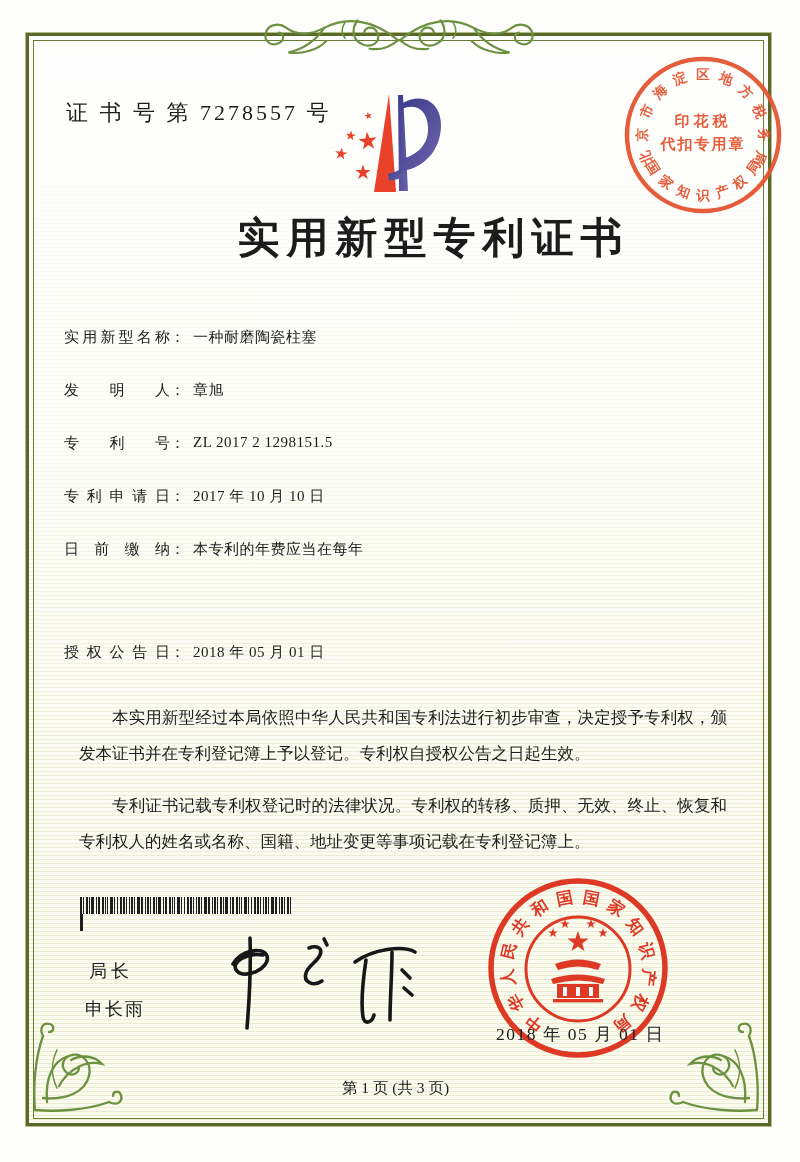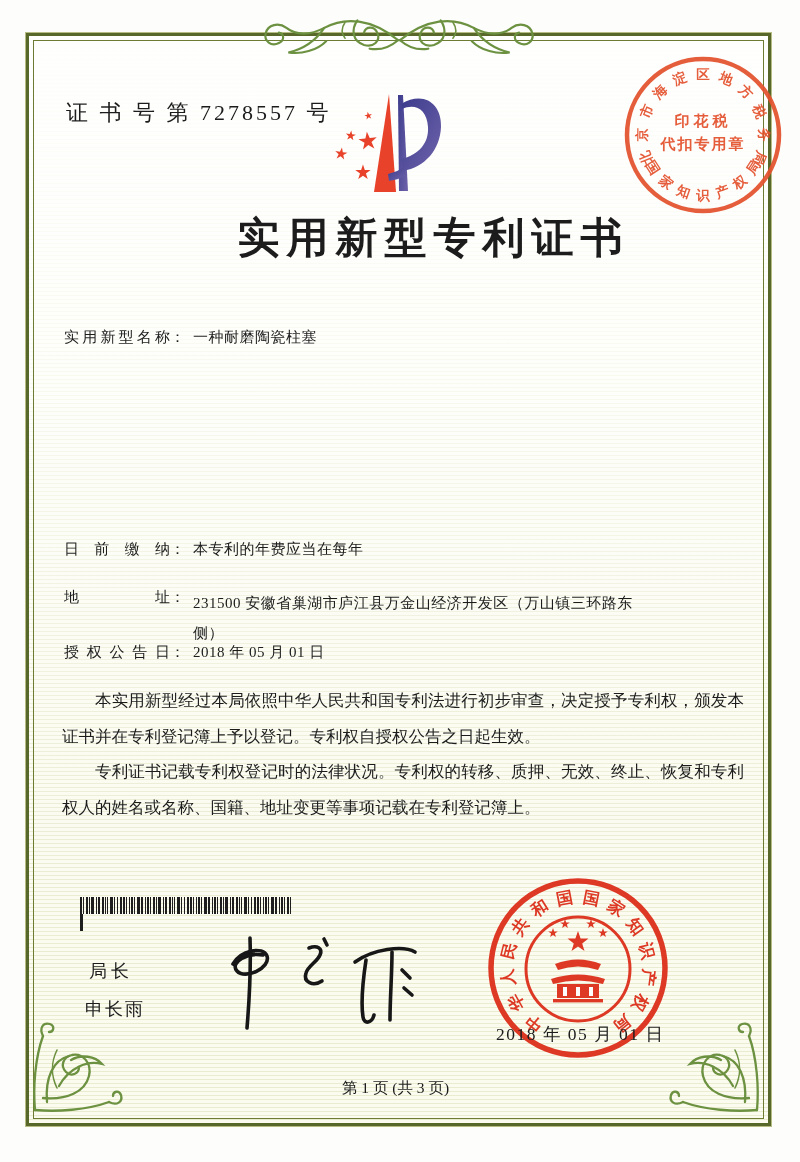--- a/index.html
+++ b/index.html
@@ -29,21 +29,21 @@
   .row{position:absolute;left:64px;font-size:15px;white-space:nowrap;font-family:Liberation Serif, serif;}
   .flabel{display:inline-block;width:106px;text-align:justify;text-align-last:justify;vertical-align:top;}
   .colon{vertical-align:top;}
   .fvalue{padding-left:8px;vertical-align:top;letter-spacing:.5px;}
   .fvalue.addr{display:inline-block;white-space:normal;width:452px;line-height:30px;}
   .grant-no-group{position:absolute;left:396px;top:0;}
   .grant-no-group .glabel{letter-spacing:2.5px;}
   
   .body-text{position:absolute;left:62px;top:683px;width:682px;font-size:16.5px;
              line-height:35.5px;text-align:justify;}
-  .body-text p{margin:0;text-indent:2em;}
+  .body-text p{margin:17px;text-indent:2em;}
   
   .barcode{position:absolute;left:80px;top:897px;width:216px;height:17px;font-size:0;}
   .barcode i{display:inline-block;height:100%;background:#1e1e1e;}
   .signer-title{position:absolute;left:89px;top:959px;font-size:18px;letter-spacing:4px;}
   .signer-name{position:absolute;left:85px;top:997px;font-size:18px;letter-spacing:2px;}
   .signature{position:absolute;left:205px;top:928px;width:225px;height:112px;}
   .seal{position:absolute;left:482px;top:872px;width:192px;height:192px;z-index:4;opacity:.95;}
   .seal-date{position:absolute;left:496px;top:1022px;font-size:17.5px;letter-spacing:1.5px;z-index:5;}
   .footer{position:absolute;left:26px;top:1078px;width:739px;text-align:center;font-size:15.5px;}
 </style>
@@ -131,25 +131,31 @@
       <text transform="translate(100.5 137.7) rotate(-19.0)" text-anchor="middle" dominant-baseline="central" fill="#e4522e" font-size="13.5" font-weight="600">产</text>
       <text transform="translate(117.9 128.3) rotate(-38.0)" text-anchor="middle" dominant-baseline="central" fill="#e4522e" font-size="13.5" font-weight="600">权</text>
       <text transform="translate(131.3 113.7) rotate(-57.0)" text-anchor="middle" dominant-baseline="central" fill="#e4522e" font-size="13.5" font-weight="600">局</text>
     </svg>
 
   <div class="title">实用新型专利证书</div>
 
   <div class="row" style="top:328px">
     <span class="flabel">实用新型名称</span><span class="colon">：</span><span class="fvalue">一种耐磨陶瓷柱塞</span>
   </div>
+  <div class="row" style="top:381px">
+    <span class="flabel">发明人</span><span class="colon">：</span><span class="fvalue">章旭</span>
+  </div>
+  <div class="row" style="top:434px">
+    <span class="flabel">专利号</span><span class="colon">：</span><span class="fvalue">ZL 2017 2 1298151.5</span>
+  </div>
+  <div class="row" style="top:487px">
+    <span class="flabel">专利申请日</span><span class="colon">：</span><span class="fvalue">2017 年 10 月 10 日</span>
+  </div>
   <div class="row" style="top:540px">
     <span class="flabel">日前缴纳</span><span class="colon">：</span><span class="fvalue">本专利的年费应当在每年</span>
-  </div>
-  <div class="row" style="top:588px">
-    <span class="flabel">地址</span><span class="colon">：</span><span class="fvalue addr">231500 安徽省巢湖市庐江县万金山经济开发区（万山镇三环路东侧）</span>
   </div>
   <div class="row" style="top:643px;width:682px">
     <span class="flabel">授权公告日</span><span class="colon">：</span><span class="fvalue">2018 年 05 月 01 日</span>
   </div>
 
   <div class="body-text">
     <p>本实用新型经过本局依照中华人民共和国专利法进行初步审查，决定授予专利权，颁发本证书并在专利登记簿上予以登记。专利权自授权公告之日起生效。</p>
     <p>专利证书记载专利权登记时的法律状况。专利权的转移、质押、无效、终止、恢复和专利权人的姓名或名称、国籍、地址变更等事项记载在专利登记簿上。</p>
   </div>
 

